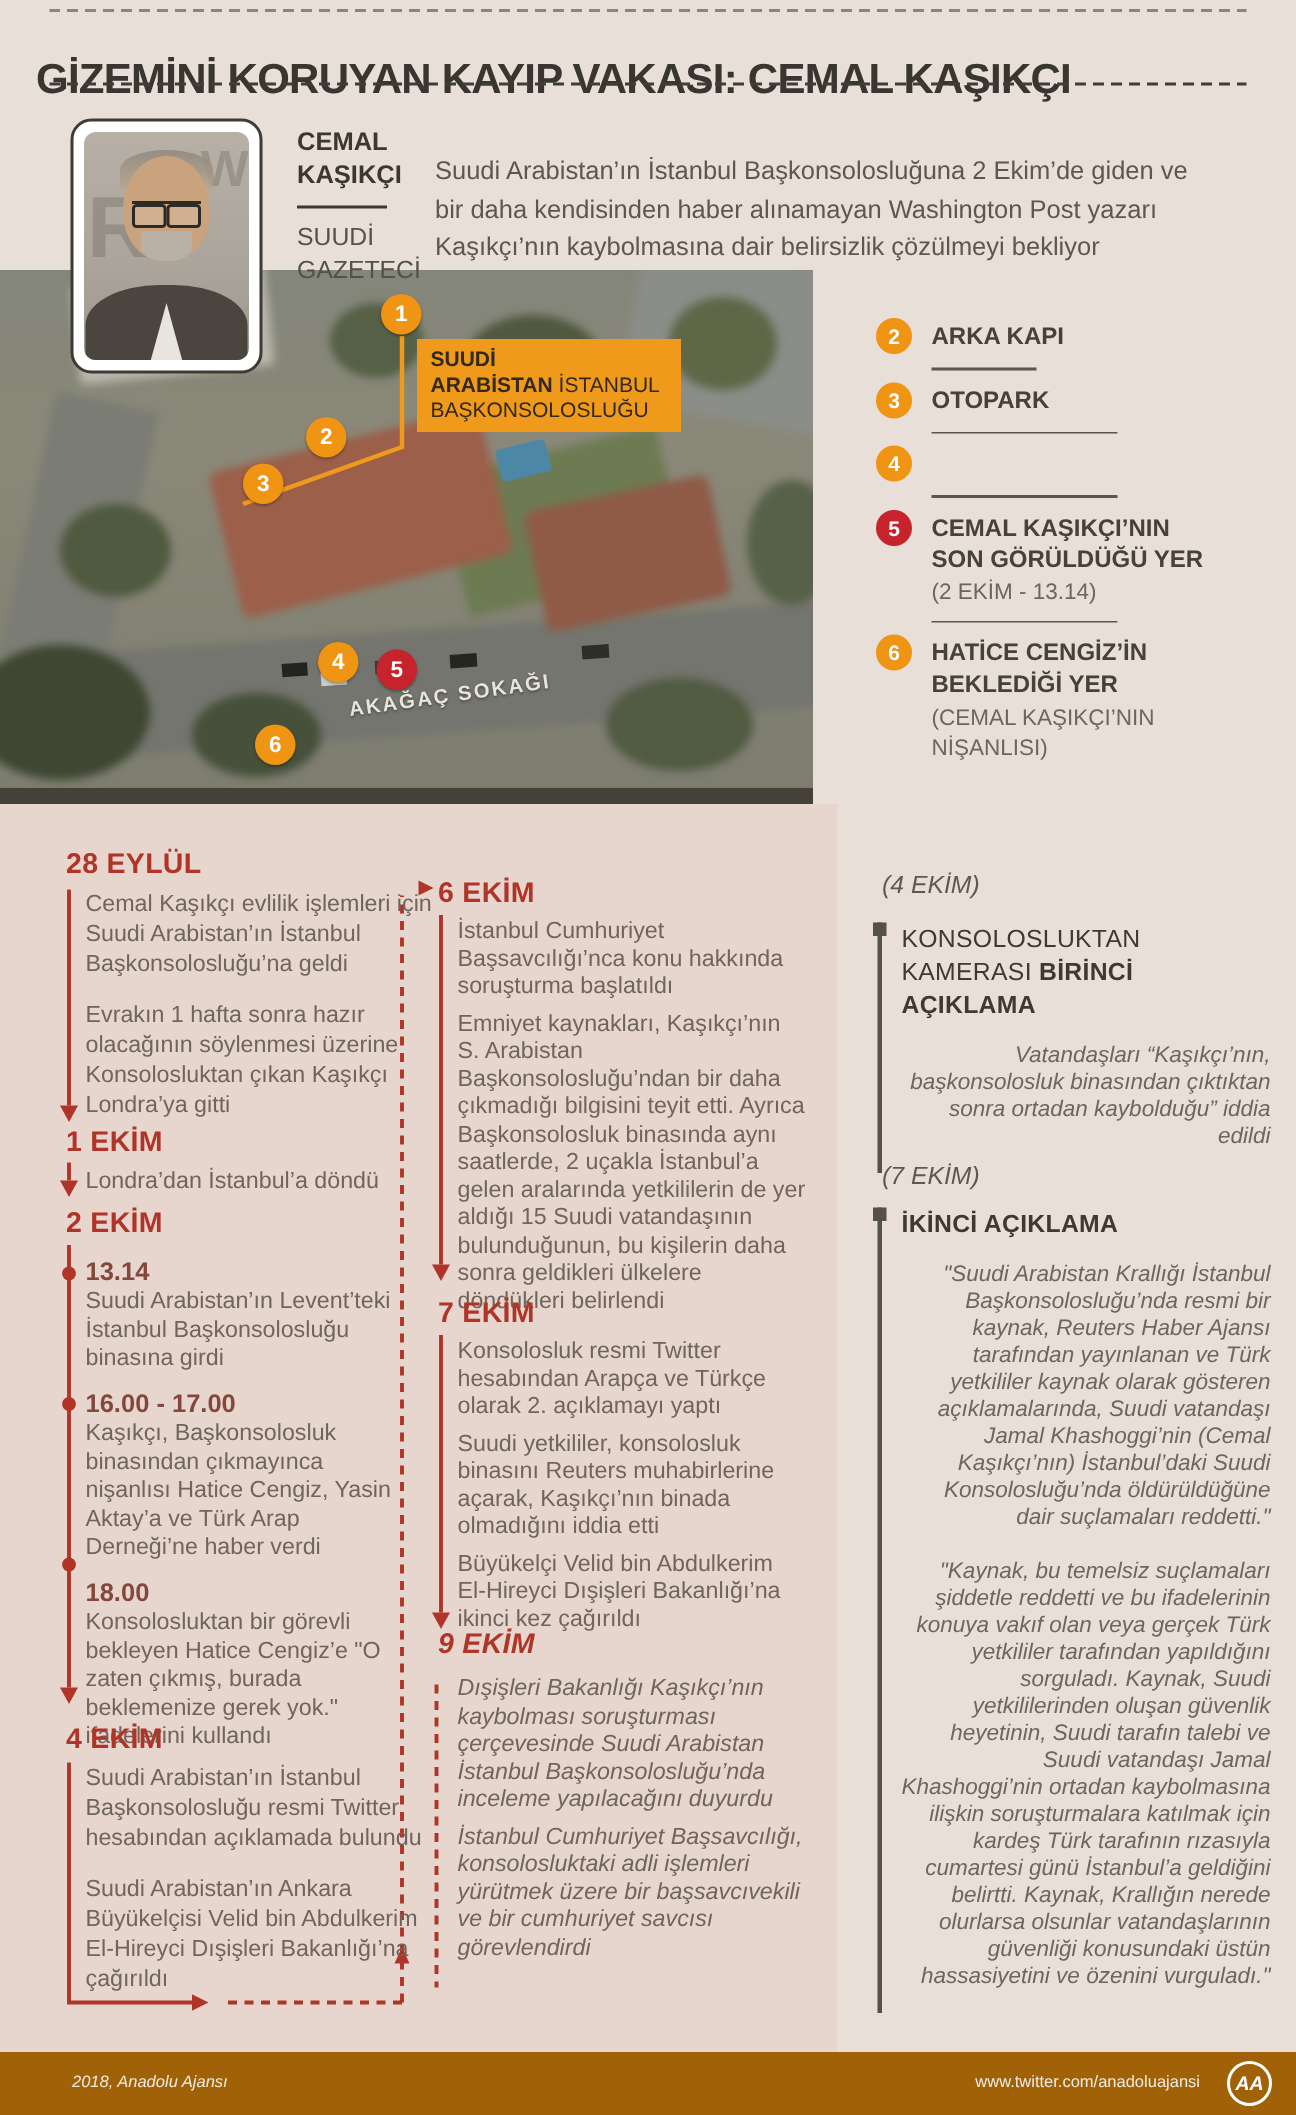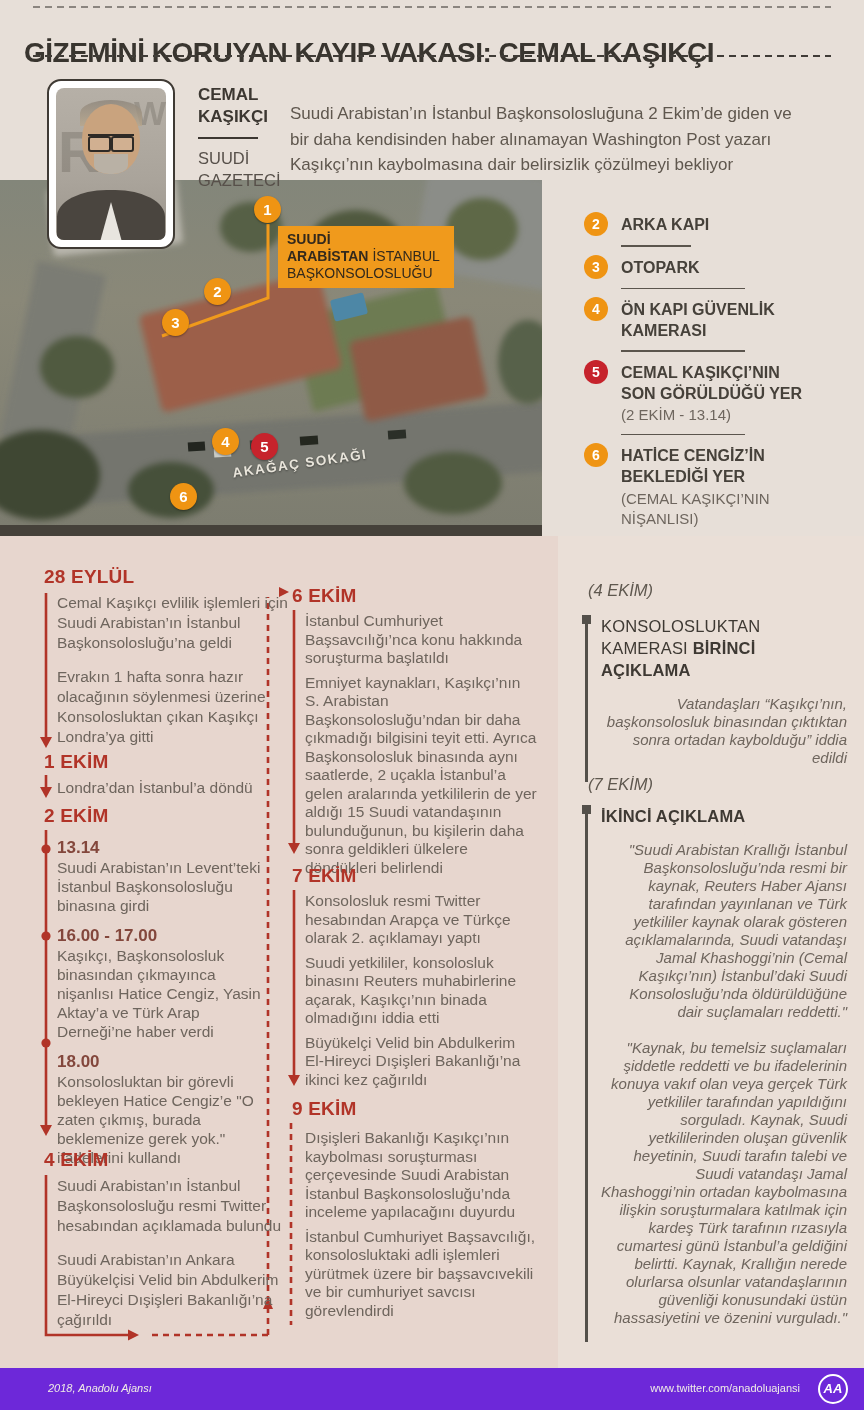--- a/index.html
+++ b/index.html
@@ -88,21 +88,21 @@
 
   
   .stmt-date{position:absolute;left:588px;font-style:italic;font-size:16.5px;color:#5f584f;}
   .stmt{position:absolute;left:585px;width:262px;border-left:3px solid #54504a;padding-left:13px;box-sizing:border-box;}
   .stmt:before{content:"";position:absolute;left:-6px;top:0;width:9px;height:9px;background:#54504a;}
   .stmt-h{font-size:16.5px;line-height:22px;color:#3e3933;letter-spacing:.2px;}
   .stmt-h .b{font-weight:800;}
   .stmt-q{font-style:italic;font-size:15px;line-height:18px;color:#6e655d;margin-top:14px;text-align:right;}
 
   
-  .footer{position:absolute;left:0;top:1368px;width:864px;height:42px;background:#6d28d9;color:#f0ece6;}
+  .footer{position:absolute;left:0;top:1368px;width:864px;height:42px;background:#a16207;color:#f0ece6;}
   .f-left{position:absolute;left:48px;top:14px;font-style:italic;font-size:11px;}
   .f-right{position:absolute;right:64px;top:14px;font-size:11px;}
   .f-logo{position:absolute;right:16px;top:6px;width:30px;height:30px;border:2px solid #fff;border-radius:50%;
     box-sizing:border-box;text-align:center;font-weight:800;font-style:italic;font-size:13px;line-height:26px;color:#fff;}
 </style>
 </head>
 <body>
 
 <div class="page">
   <div class="bg-bottom"></div>
@@ -186,21 +186,20 @@
       <div class="lg-text">ARKA KAPI</div>
     </div>
     <div class="lg-sep s1"></div>
     <div class="lg-item">
       <div class="lg-num">3</div>
       <div class="lg-text">OTOPARK</div>
     </div>
     <div class="lg-sep s2"></div>
     <div class="lg-item">
       <div class="lg-num">4</div>
-      <div class="lg-text" style="width:175px">ÖN KAPI GÜVENLİK KAMERASI</div>
     </div>
     <div class="lg-sep s2"></div>
     <div class="lg-item">
       <div class="lg-num red">5</div>
       <div class="lg-text" style="width:185px">
         <span>CEMAL KAŞIKÇI’NIN SON GÖRÜLDÜĞÜ YER</span>
         <span class="lg-note">(2 EKİM - 13.14)</span>
       </div>
     </div>
     <div class="lg-sep s2"></div>
@@ -278,21 +277,21 @@
       <div class="t-date">6 EKİM</div>
       <p class="t-p">İstanbul Cumhuriyet Başsavcılığı’nca konu hakkında soruşturma başlatıldı</p>
       <p class="t-p">Emniyet kaynakları, Kaşıkçı’nın S. Arabistan Başkonsolosluğu’ndan bir daha çıkmadığı bilgisini teyit etti. Ayrıca Başkonsolosluk binasında aynı saatlerde, 2 uçakla İstanbul’a gelen aralarında yetkililerin de yer aldığı 15 Suudi vatandaşının bulunduğunun, bu kişilerin daha sonra geldikleri ülkelere döndükleri belirlendi</p>
     </div>
     <div class="sec c2" style="left:292px;top:330px;">
       <div class="t-date">7 EKİM</div>
       <p class="t-p">Konsolosluk resmi Twitter hesabından Arapça ve Türkçe olarak 2. açıklamayı yaptı</p>
       <p class="t-p">Suudi yetkililer, konsolosluk binasını Reuters muhabirlerine açarak, Kaşıkçı’nın binada olmadığını iddia etti</p>
       <p class="t-p">Büyükelçi Velid bin Abdulkerim El-Hireyci Dışişleri Bakanlığı’na ikinci kez çağırıldı</p>
     </div>
-    <div class="sec c2" style="left:292px;top:563px;">
+    <div class="sec c2" style="left:292px;top:551px;font-style:italic;">
       <div class="t-date">9 EKİM</div>
       <div style="height:4px"></div>
       <p class="t-p">Dışişleri Bakanlığı Kaşıkçı’nın kaybolması soruşturması çerçevesinde Suudi Arabistan İstanbul Başkonsolosluğu’nda inceleme yapılacağını duyurdu</p>
       <p class="t-p">İstanbul Cumhuriyet Başsavcılığı, konsolosluktaki adli işlemleri yürütmek üzere bir başsavcıvekili ve bir cumhuriyet savcısı görevlendirdi</p>
     </div>
 
     <div class="stmt-date" style="top:46px;">(4 EKİM)</div>
     <div class="stmt" style="top:80px;">
       <div class="stmt-h">
         <span>KONSOLOSLUKTAN KAMERASI </span><span class="b">BİRİNCİ AÇIKLAMA</span>

